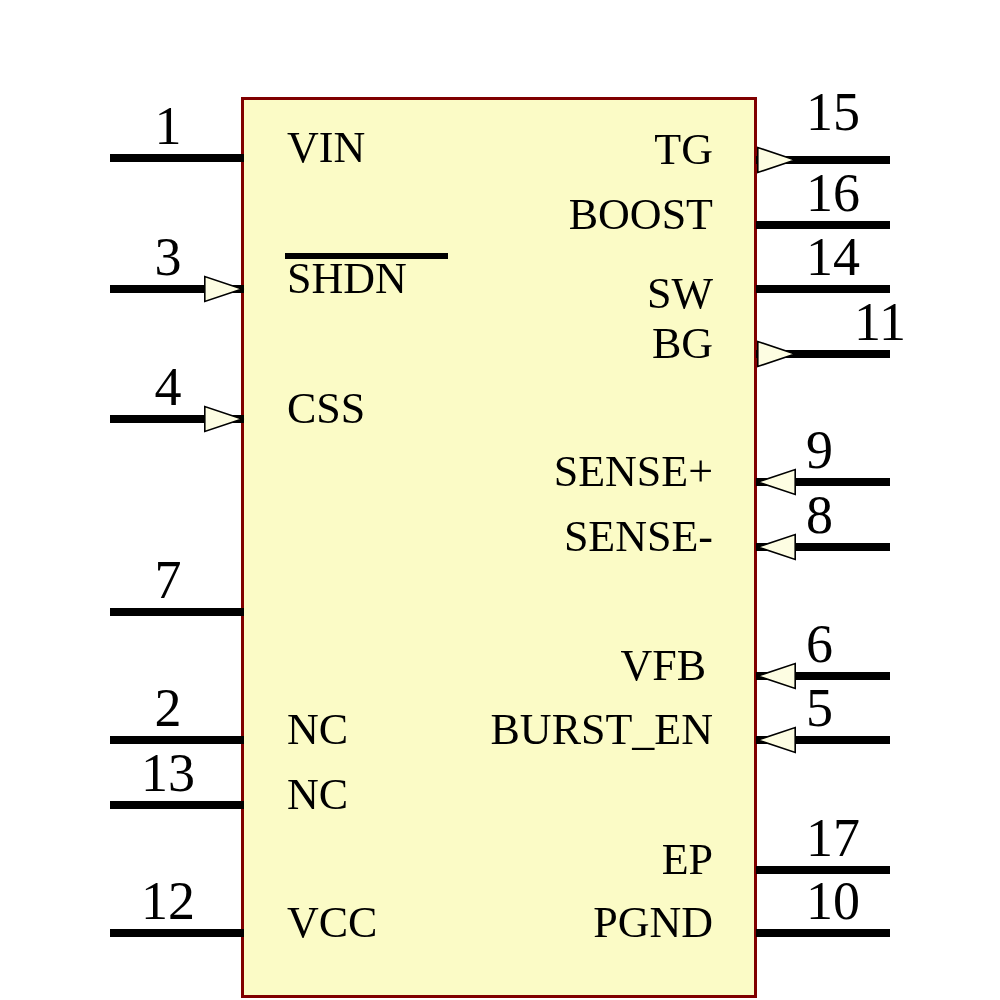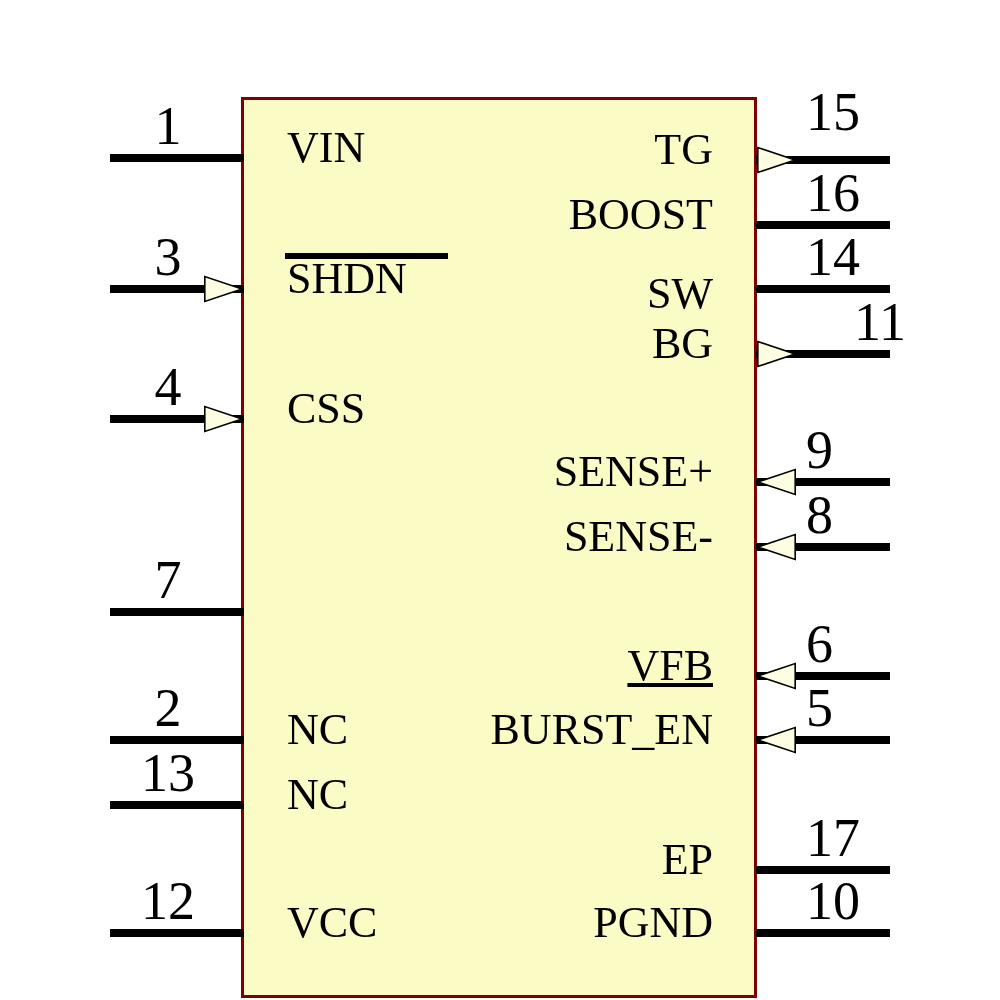--- a/index.html
+++ b/index.html
@@ -104,21 +104,21 @@
       <polygon points="38.2,1.5 38.2,26.5 1,14" fill="#FDFDE2" stroke="#000000" stroke-width="1.6"></polygon>
     </svg>
     <div class="pin-line" style="left: 756px; width: 134px; top: 543px;"></div>
     <span class="pin-number right" style="top: 488px; left: 806px;">8</span>
     <span class="pin-label right" style="top: 515px; right: 287px;">SENSE-</span>
     <svg class="pin-arrow" viewBox="0 0 39 28" style="top: 533px; left: 757px;">
       <polygon points="38.2,1.5 38.2,26.5 1,14" fill="#FDFDE2" stroke="#000000" stroke-width="1.6"></polygon>
     </svg>
     <div class="pin-line" style="left: 756px; width: 134px; top: 672px;"></div>
     <span class="pin-number right" style="top: 617px; left: 806px;">6</span>
-    <span class="pin-label right" style="top: 644px; right: 287px; text-decoration: underline;">VFB</span>
+    <span class="pin-label right" style="top: 644px; right: 294px;">VFB</span>
     <svg class="pin-arrow" viewBox="0 0 39 28" style="top: 662px; left: 757px;">
       <polygon points="38.2,1.5 38.2,26.5 1,14" fill="#FDFDE2" stroke="#000000" stroke-width="1.6"></polygon>
     </svg>
     <div class="pin-line" style="left: 756px; width: 134px; top: 736px;"></div>
     <span class="pin-number right" style="top: 681px; left: 806px;">5</span>
     <span class="pin-label right" style="top: 708px; right: 287px;">BURST_EN</span>
     <svg class="pin-arrow" viewBox="0 0 39 28" style="top: 726px; left: 757px;">
       <polygon points="38.2,1.5 38.2,26.5 1,14" fill="#FDFDE2" stroke="#000000" stroke-width="1.6"></polygon>
     </svg>
     <div class="pin-line" style="left: 756px; width: 134px; top: 866px;"></div>

